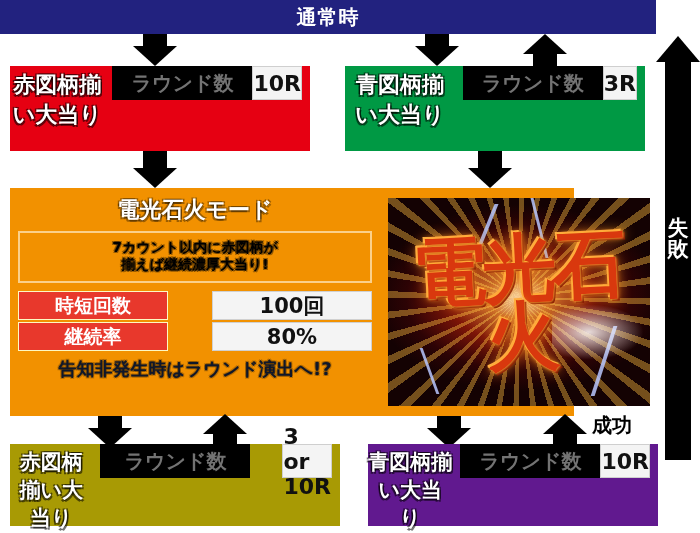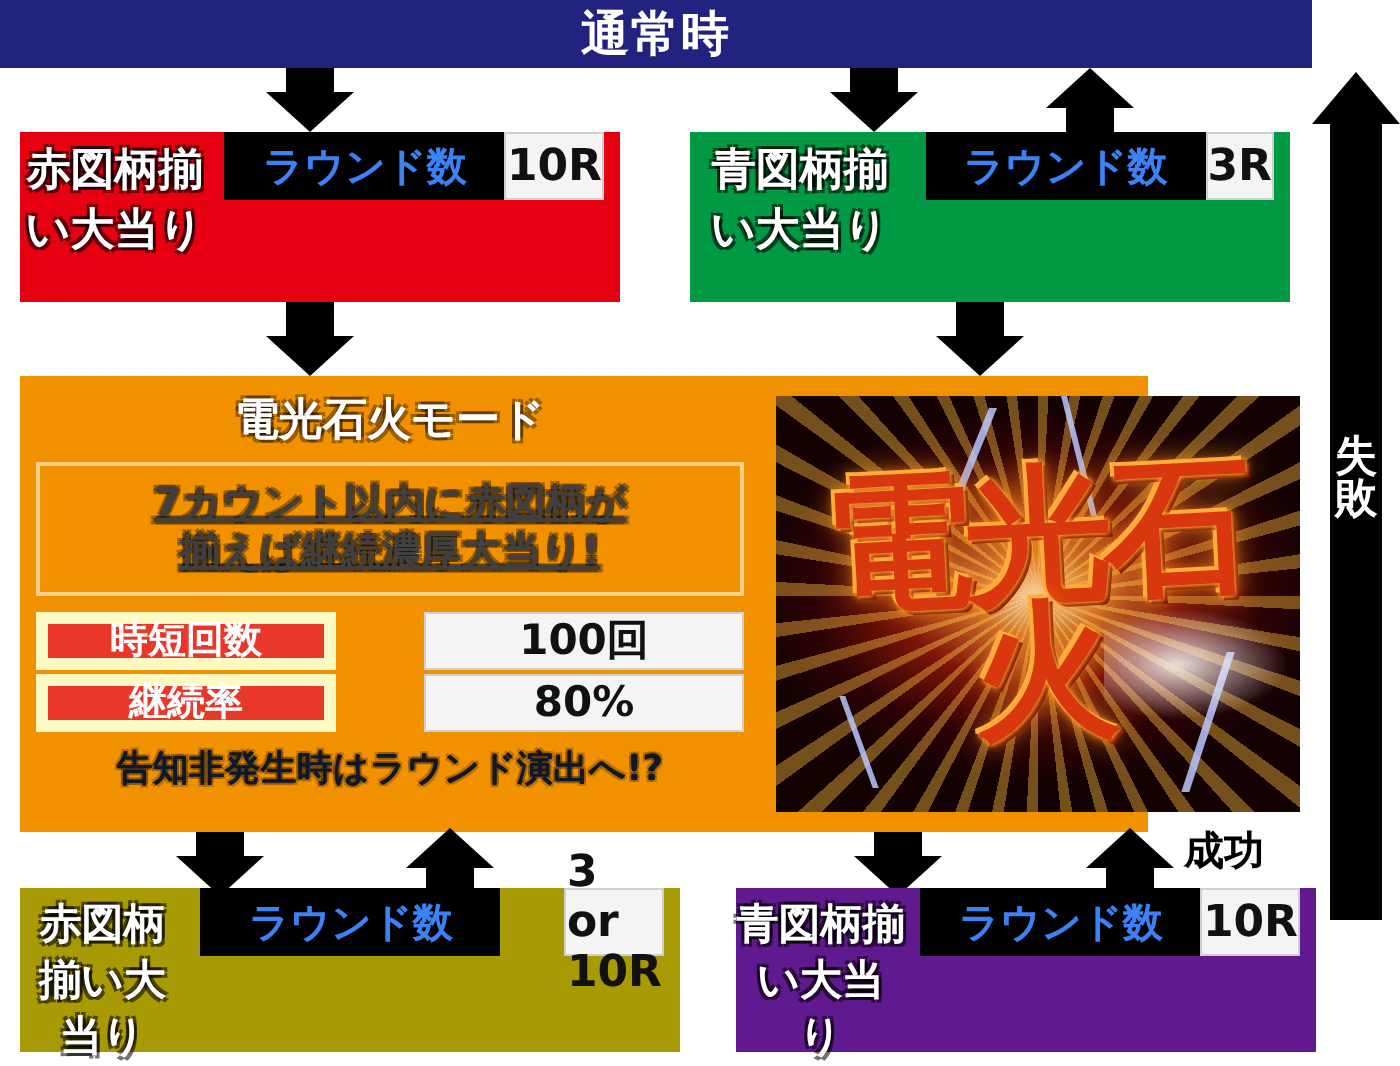--- a/index.html
+++ b/index.html
@@ -13,38 +13,38 @@
 
   
   .jp { font-family: "DejaVu Sans", "Liberation Sans", sans-serif; font-weight: bold; }
 
   
   .banner {
     position: absolute; left: 0; top: 0; width: 656px; height: 34px;
     background: #22227f; display: flex; align-items: center; justify-content: center;
   }
   .banner-label {
-    color: #ffffff; font-size: 24px; font-weight: bold; letter-spacing: 1px;
+    color: #ffffff; font-size: 20px; font-weight: bold; letter-spacing: 1px;
     text-shadow: -1px -1px 0 #22227f, 1px -1px 0 #22227f, -1px 1px 0 #22227f, 1px 1px 0 #22227f;
   }
 
   
   .card { position: absolute; display: flex; flex-direction: row; }
   .card-title {
     color: #ffffff; font-weight: bold; text-align: center;
     letter-spacing: 0px;
   }
   .card-title.outlined {
     text-shadow:
       -1.5px -1.5px 0 rgba(0,0,0,.55), 1.5px -1.5px 0 rgba(0,0,0,.55),
       -1.5px 1.5px 0 rgba(0,0,0,.55), 1.5px 1.5px 0 rgba(0,0,0,.55);
   }
   .row { display: flex; align-items: stretch; }
   .row-key {
-    background: #000000; color: #3b82f6; font-weight: bold;
+    background: #000000; color: #737373; font-weight: bold;
     display: flex; align-items: center; justify-content: center;
   }
   .row-val {
     background: #f4f4f4; color: #111111; font-weight: bold;
     display: flex; align-items: center; justify-content: center;
     border: 1px solid #cfcfcf;
   }
 
   
   #card-red   { left: 10px;  top: 66px;  width: 300px; height: 85px; background: #e60012; }
@@ -75,30 +75,29 @@
     color: #ffffff; font-size: 22px; font-weight: bold; text-align: center;
     padding: 7px 0 6px;
     text-shadow: -1.5px -1.5px 0 rgba(0,0,0,.35), 1.5px -1.5px 0 rgba(0,0,0,.35),
                  -1.5px 1.5px 0 rgba(0,0,0,.35), 1.5px 1.5px 0 rgba(0,0,0,.35);
   }
   #mode-callout {
     margin: 0 8px; border: 2px solid #fbd08a; background: #f29100;
     padding: 6px 4px 8px; text-align: center;
   }
   #mode-callout .line {
-    display: block; color: #404040; font-weight: bold; font-size: 20px; line-height: 1.22;
+    display: block; color: #000000; font-weight: bold; font-size: 14px; line-height: 1.22;
     text-shadow: -1.2px -1.2px 0 rgba(0,0,0,.35), 1.2px -1.2px 0 rgba(0,0,0,.35),
                  -1.2px 1.2px 0 rgba(0,0,0,.35), 1.2px 1.2px 0 rgba(0,0,0,.35);
-    text-decoration: underline;
   }
   #mode-stats { margin: 8px 8px 0; }
   #mode-stats .srow { display: flex; height: 29px; margin-bottom: 2px; }
   #mode-stats .skey {
     width: 150px; background: #e8382c; color: #ffffff; font-weight: bold; font-size: 19px;
-    display: flex; align-items: center; justify-content: center; border: 6px solid #fef9c3;
+    display: flex; align-items: center; justify-content: center; border: 1px solid #fef9c3;
   }
   #mode-stats .sval {
     flex: 1; background: #f4f4f4; color: #111111; font-weight: bold; font-size: 21px;
     display: flex; align-items: center; justify-content: center; border: 1px solid #d0d0d0; margin-left: 44px;
   }
   #mode-note {
     margin-top: 6px; text-align: center; color: #0f172a; font-weight: bold; font-size: 18px;
     text-shadow: -1px -1px 0 rgba(0,0,0,.22), 1px -1px 0 rgba(0,0,0,.22),
                  -1px 1px 0 rgba(0,0,0,.22), 1px 1px 0 rgba(0,0,0,.22);
   }

